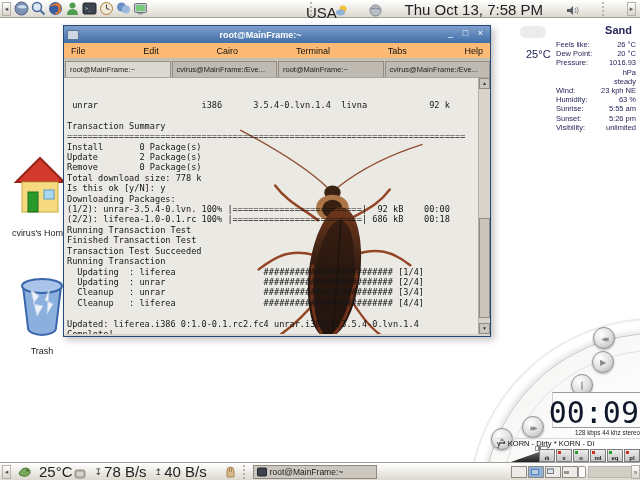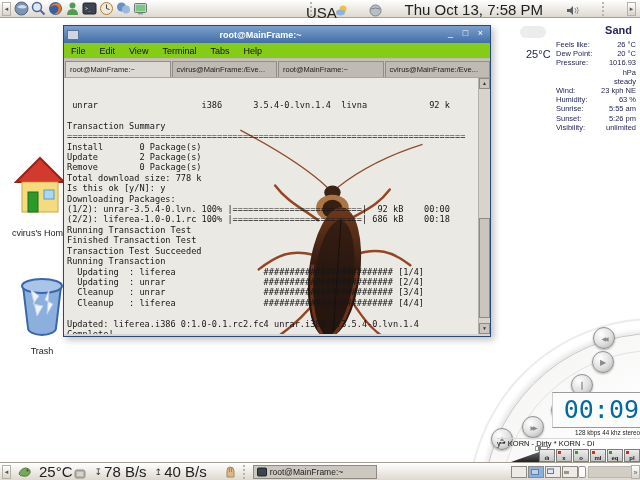--- a/index.html
+++ b/index.html
@@ -50,22 +50,22 @@
     position:absolute; left:63px; top:25px; width:428px; height:312px; z-index:20;
     border:1px solid #27497a; background:#d8d4cc;
     box-shadow:3px 3px 7px rgba(0,0,0,.25);
   }
   #titlebar { height:17px; display:flex; align-items:center;
     background:linear-gradient(#7d9fcc,#426fa8); padding:0 3px; }
   #titlebar .wicon { width:12px; height:10px; background:#cfd6e2; border:1px solid #59769c; }
   #titlebar .ttext { flex:1; text-align:center; color:#fff; font-weight:bold; font-size:9px; }
   .wbtn { width:13px; height:13px; margin-left:2px; color:#fff; font-size:9px; line-height:11px;
     text-align:center; }
-  #menubar { height:16px; background:#84cc16; display:flex; align-items:center;
-    border-bottom:1px solid #c0bcb4; }
+  #menubar { height:16px; background:#fdba74; display:flex; align-items:center;
+    border-bottom:1px solid #c0bcb4;justify-content:space-between; }
   .mitem { font-size:9px; color:#111; padding:0 7px; }
   #tabbar { height:19px; background:#c6c2ba; display:flex; border-bottom:1px solid #a9a59d; padding-top:2px; }
   .ttab { width:106px; margin-left:1px; font-size:7.5px; color:#222; padding:3px 4px 0 4px;
     background:#bfbbb3; border:1px solid #928e86; border-bottom:none;
     white-space:nowrap; overflow:hidden; }
   .ttab.active { background:#dcd9d2; }
   #term-body { position:relative; height:256px; background:#ebe9e4; overflow:hidden; }
   #term-text { position:absolute; left:3px; top:2px; z-index:3;
     font-family:"DejaVu Sans Mono", monospace; font-size:8.6px; line-height:10.4px;
     color:#161616; white-space:pre;margin-top:20px; }
@@ -92,21 +92,21 @@
     background:radial-gradient(circle at 35% 30%, #ffffff, #dedede 55%, #a9a9a9);
     border:1px solid #919191; box-shadow:0 1px 2px rgba(0,0,0,.3);
     display:flex; align-items:center; justify-content:center;
     color:#8a8a8a; font-size:8px; }
   .pbtn .dbl { letter-spacing:-2px; font-size:6px; }
   .pbtn .ej { border-bottom:2px solid #8a8a8a; line-height:7px; font-size:8px; padding:0 1px; }
   #lcd { position:absolute; left:552px; top:392px; width:88px; height:36px;
     background:#fcfcfc; border-top:1px solid #9a9a9a; border-bottom:1px solid #9a9a9a;
     border-left:1px solid #cfcfcf; }
   #lcd .time { position:absolute; right:1px; top:2px; font-family:"DejaVu Sans Mono",monospace;
-    font-size:25px; color:#0369a1; }
+    font-size:30px; color:#0f172a; }
   #stream { position:absolute; left:540px; top:429px; width:100px; height:10px;
     font-size:6.3px; color:#222; text-align:right; white-space:nowrap; }
   #trackline { position:absolute; left:497px; top:438px; width:143px; height:26px;
     font-size:7.5px; color:#111; white-space:nowrap; overflow:hidden;
     border-top:1px solid #d8d8d8; }
   #vol { position:absolute; left:535px; top:446px; width:13px; height:5px;
     background:#fff; border:1px solid #999; }
   #vol i { position:absolute; left:2px; top:0; width:3px; height:3px; background:#777; }
   #wedge { position:absolute; left:511px; top:452px; width:28px; height:10px;
     background:linear-gradient(#666,#222); clip-path:polygon(0 100%,100% 0,100% 100%); }
@@ -332,21 +332,21 @@
     <div id="titlebar">
       <span class="wicon"></span>
       <span class="ttext">root@MainFrame:~</span>
       <span class="wbtn">_</span>
       <span class="wbtn">□</span>
       <span class="wbtn">×</span>
     </div>
     <div id="menubar">
       <span class="mitem">File</span>
       <span class="mitem">Edit</span>
-      <span class="mitem">View</span>
+      <span class="mitem">Cairo</span>
       <span class="mitem">Terminal</span>
       <span class="mitem">Tabs</span>
       <span class="mitem">Help</span>
     </div>
     <div id="tabbar">
       <div class="ttab active">root@MainFrame:~</div>
       <div class="ttab">cvirus@MainFrame:/Eve...</div>
       <div class="ttab">root@MainFrame:~</div>
       <div class="ttab">cvirus@MainFrame:/Eve...</div>
     </div>

